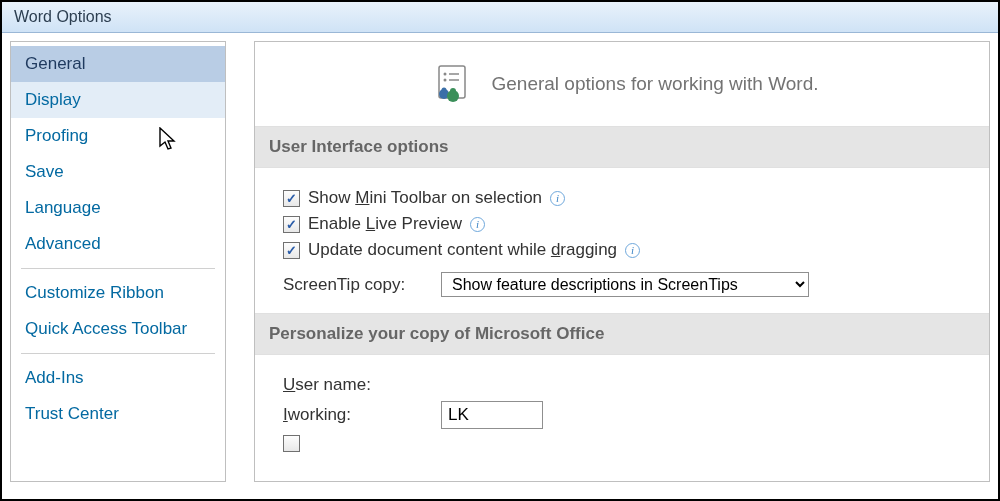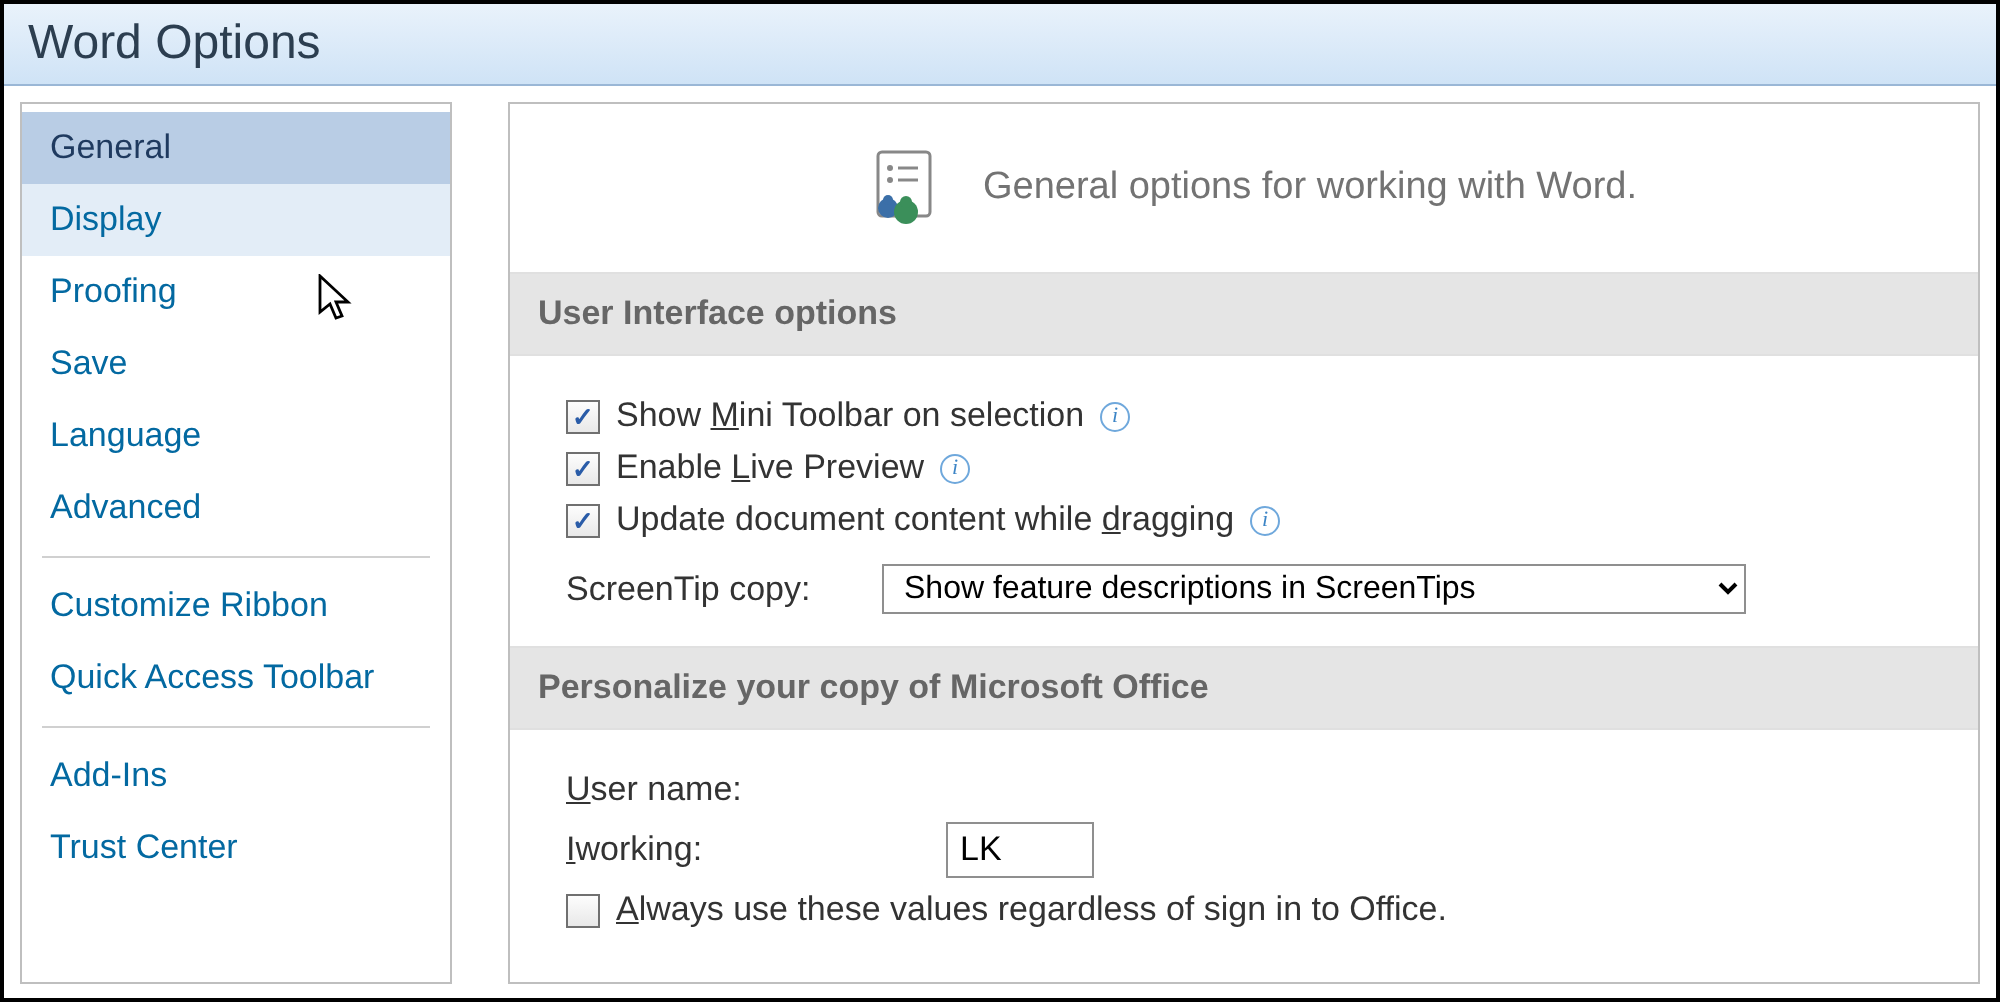--- a/index.html
+++ b/index.html
@@ -11,21 +11,21 @@
     background: #fff;
     width: 1000px;
     height: 501px;
     overflow: hidden;
     border: 2px solid #000;
   }
   .titlebar {
     background: linear-gradient(to bottom, #e9f2fb, #cfe3f6);
     border-bottom: 1px solid #9ab7d6;
     padding: 6px 12px;
-    font-size: 24px;
+    font-size: 16px;
     color: #2c3e50;
   }
   .client {
     display: flex;
     padding: 8px;
     gap: 28px;
     height: calc(100% - 40px);
   }
   .sidebar {
     width: 216px;
@@ -119,31 +119,31 @@
     font-family: Georgia, serif;
   }
   .info::before { content: "i"; }
   .lblcell {
     min-width: 150px;
   }
   select.stip {
     font-size: 16px;
     padding: 2px 28px 2px 6px;
     border: 1px solid #8f8f8f;
-    width: 432px;
+    width: 368px;
     background: #fff;
   }
   .txt {
     font-size: 17px;
     padding: 3px 6px;
     border: 1px solid #8f8f8f;
     background: #fff;
   }
   .txt.wide { width: 330px; }
-  .txt.narrow { width: 74px; margin-left: 32px; }
+  .txt.narrow { width: 102px; }
   .u { text-decoration: underline; }
 </style>
 </head>
 <body>
 
 <div class="titlebar">Word Options</div>
 
 <div class="client">
 
   <div class="sidebar" style="position:relative">
@@ -231,22 +231,19 @@
 
       <div class="row">
         <span class="lblcell">
           <span class="u">I</span><span>working:</span>
         </span>
         <input class="txt narrow" value="LK" style="">
       </div>
 
       <div class="row">
         <span class="chk"></span>
-        <span>
-          <span class="u">A</span><span>lways use these values regardless of sign in to Office.</span>
-        </span>
       </div>
 
     </div>
 
   </div>
 
 </div>
 
 </body></html>

